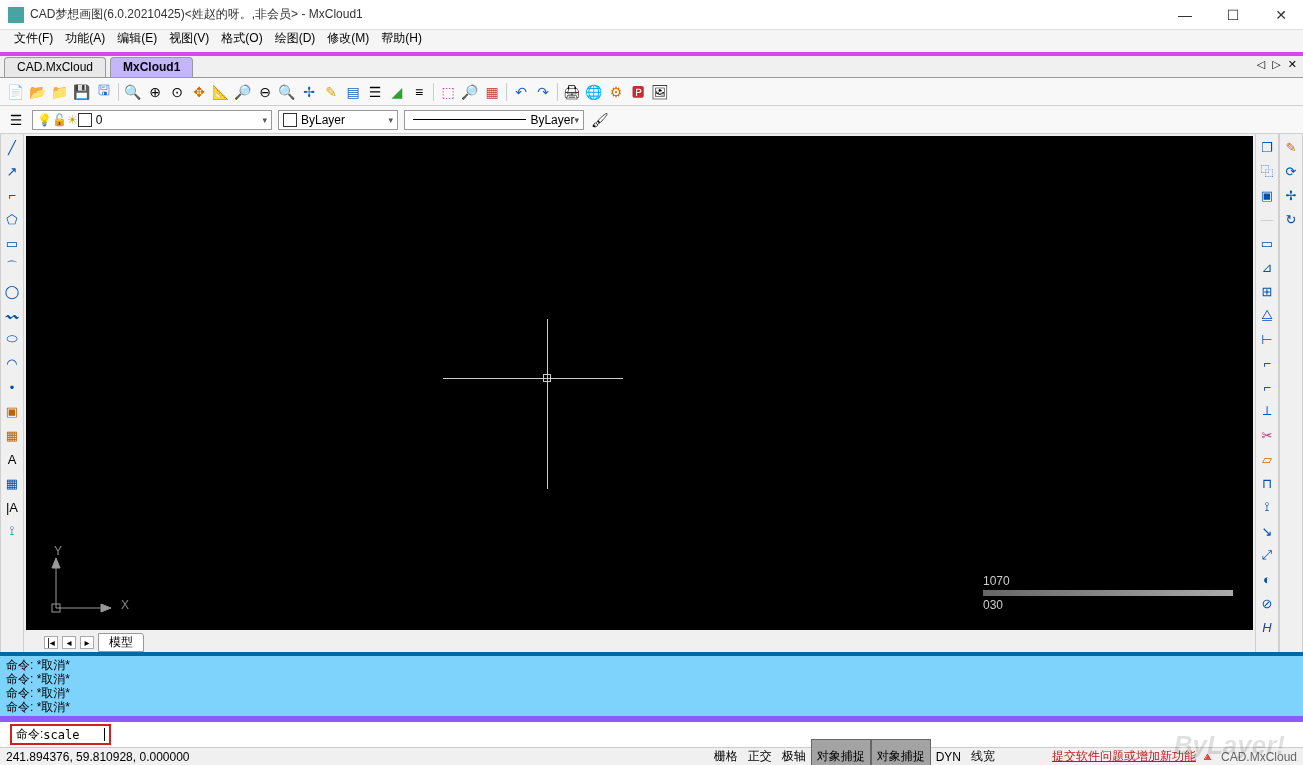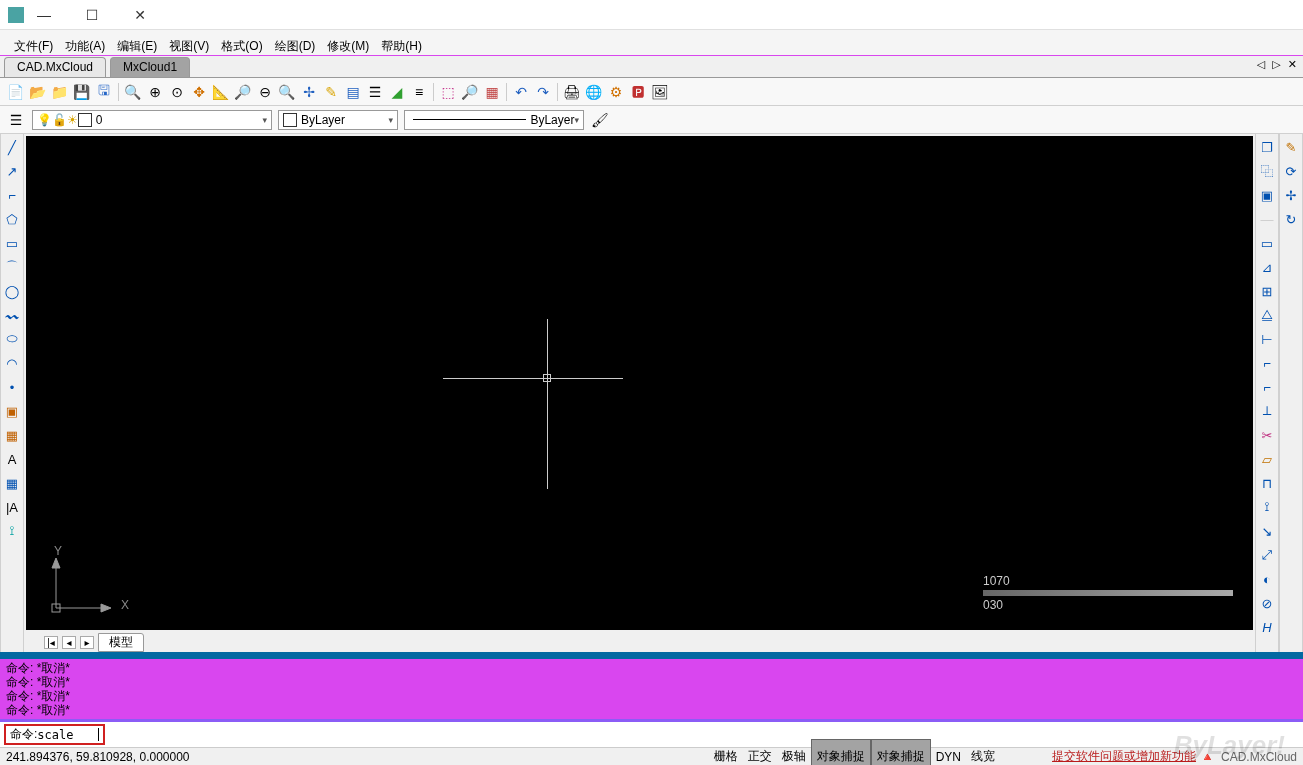--- a/index.html
+++ b/index.html
@@ -2,25 +2,25 @@
 <html><head>
 <meta charset="utf-8">
 <style>
 * { margin:0; padding:0; box-sizing:border-box; font-family:"Microsoft YaHei",SimSun,Arial,sans-serif; font-size:12px; }
 body { background:#fff; width:1303px; height:765px; overflow:hidden; display:flex; flex-direction:column; }
 .titlebar { height:30px; background:#fff; display:flex; align-items:center; padding:0 8px; border-bottom:1px solid #e0e0e0; }
 .titlebar .logo { width:16px; height:16px; background:#4aa3a3; margin-right:6px; display:inline-block; }
 .titlebar .title { flex:1; color:#333; }
 .titlebar .winbtns { display:flex; gap:20px; }
 .titlebar .winbtns span { width:28px; text-align:center; cursor:pointer; font-size:14px; color:#333; }
-.menubar { height:26px; background:#f5f5f5; display:flex; align-items:flex-end; padding:0 10px; gap:4px; border-bottom:1px solid #d946ef;}
+.menubar { height:26px; background:#f5f5f5; display:flex; align-items:flex-start; padding:0 10px; gap:4px; border-bottom:4px solid #d946ef;}
 .menubar span { padding:0 4px; cursor:pointer; }
 .doctabs { height:22px; background:#f0f0f0; display:flex; align-items:flex-end; border-bottom:1px solid #999; position:relative; }
 .doctabs .tab { height:20px; padding:2px 12px 0; border:1px solid #999; border-bottom:none; background:#e8e8e8; margin-left:4px; border-radius:4px 4px 0 0; cursor:pointer; }
-.doctabs .tab.active { background:#a3a3a3; font-weight:normal; }
+.doctabs .tab.active { background:#c4b5fd; font-weight:bold; }
 .doctabs .navs { position:absolute; right:4px; top:2px; font-size:11px; letter-spacing:2px; }
 .toolbar1 { height:28px; background:#f8f8f8; display:flex; align-items:center; padding:0 6px; gap:2px; border-bottom:1px solid #d0d0d0; }
 .tb-icon { width:20px; height:20px; display:flex; align-items:center; justify-content:center; cursor:pointer; font-size:14px; }
 .tb-sep { width:1px; height:18px; background:#ccc; margin:0 2px; }
 .toolbar2 { height:28px; background:#f8f8f8; display:flex; align-items:center; padding:0 6px; gap:6px; border-bottom:1px solid #d0d0d0; }
 .dd { height:20px; border:1px solid #999; background:#fff; display:flex; align-items:center; padding:0 4px; cursor:pointer; }
 .dd .arr { margin-left:auto; font-size:9px; color:#555; }
 .dd1 { width:240px; } .dd2 { width:120px; } .dd3 { width:180px; }
 .lsw {width:14px;height:14px;border:1px solid #333;display:inline-block;margin-right:4px;}
 .lline{flex:1;border-top:1px solid #000;margin:0 4px;}
@@ -33,39 +33,40 @@
 .cross-v { position:absolute; top:37%; left:42.5%; width:1px; height:170px; background:#ccc; }
 .cross-box { position:absolute; top:calc(49% - 4px); left:calc(42.5% - 4px); width:8px; height:8px; border:1px solid #ccc; }
 .ucs { position:absolute; bottom:10px; left:20px; color:#888; font-size:11px; }
 .ucs svg { stroke:#999; }
 .scalebar { position:absolute; bottom:18px; right:20px; color:#ccc; font-size:11px; }
 .scalebar .bar{width:250px;height:6px;background:linear-gradient(90deg,#666,#aaa);margin:2px 0;}
 .scalebar .lbls{display:flex;}
 .modeltabs { height:20px; display:flex; align-items:center; padding-left:20px; background:#f0f0f0; }
 .modeltabs .nav{font-size:10px;margin-right:4px;cursor:pointer;display:inline-block;width:14px;text-align:center;border:1px solid #aaa;background:#fff;}
 .modeltabs .mt { padding:0 10px; border:1px solid #999; background:#fff; border-radius:0 3px 0 0; cursor:pointer; }
-.cmdhist { background:#d946ef; border-top:7px solid #0369a1; padding:2px 6px; font-family:SimSun,monospace; line-height:14px; font-size:12px;}
-.cmdline { background:#fff; border-top:3px solid #8b5cf6; padding:2px 4px; display:flex; align-items:center; font-family:SimSun,monospace; }
+.cmdhist { background:#7dd3fc; border-top:4px solid #0369a1; padding:2px 6px; font-family:SimSun,monospace; line-height:14px; font-size:12px;}
+.cmdline { background:#fff; border-top:6px solid #8b5cf6; padding:2px 10px; display:flex; align-items:center; font-family:SimSun,monospace; }
 .cmdline .hl { border:2px solid #d02020; padding:0 4px; display:flex; align-items:center;}
 .cmdline input { border:none; outline:none; font-family:SimSun,monospace; font-size:12px; width:60px;}
 .cursor{display:inline-block;width:1px;height:13px;background:#000;margin-left:1px;}
 .statusbar { height:18px; background:#f0f0f0; border-top:1px solid #ccc; display:flex; align-items:center; padding:0 6px; font-size:12px; }
 .statusbar .coords { flex:0 0 auto; }
 .statusbar .spacer{flex:1;}
 .statusbar .sb { padding:8px 5px; cursor:pointer; }
 .statusbar .sb.boxed{border:1px solid #666;background:#a3a3a3;}
 .statusbar .link{color:#b91c1c;text-decoration:underline;cursor:pointer;padding:0 4px;margin-left:48px;}
 .statusbar .brand{color:#666;margin-left:6px;}
 .watermark{position:absolute;right:18px;bottom:4px;color:rgba(0,0,0,0.12);font-size:26px;font-style:italic;font-weight:bold;pointer-events:none;}
 </style>
 </head>
 <body>
 
 <div class="titlebar">
   <span class="logo"></span>
+  <span class="title">CAD梦想画图(6.0.20210425)&lt;姓赵的呀。,非会员&gt; - MxCloud1</span>
   <div class="winbtns">
     <span>—</span>
     <span>☐</span>
     <span>✕</span>
   </div>
 </div>
 
 <div class="menubar">
   <span>文件(F)</span>
   <span>功能(A)</span>

